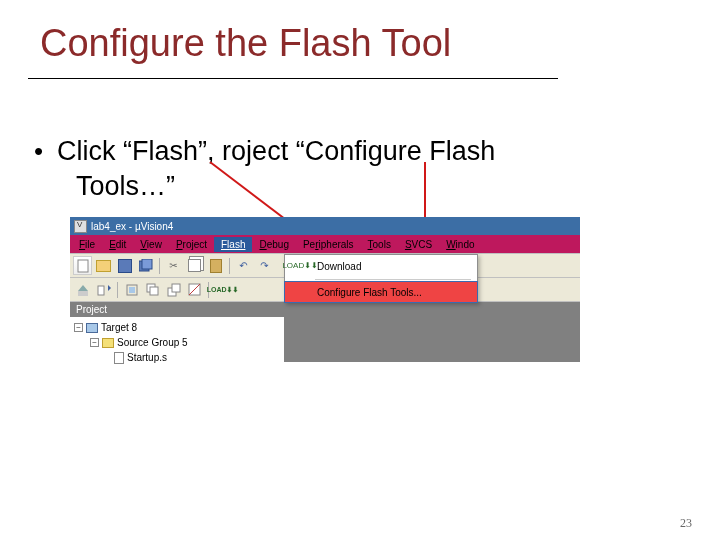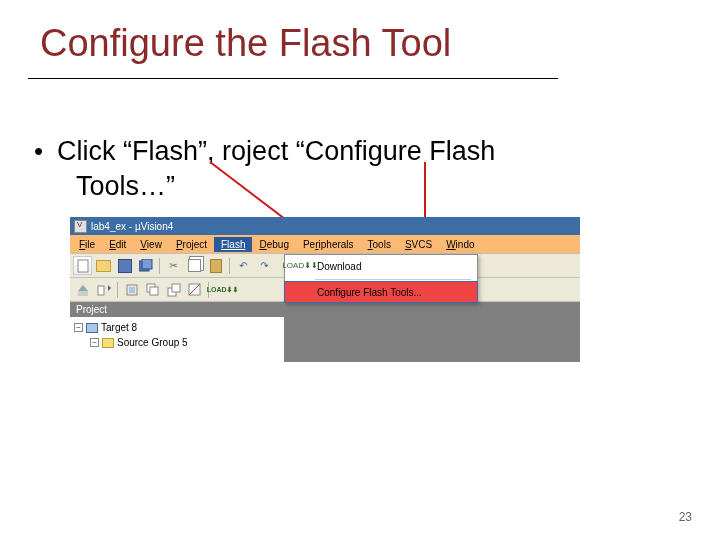--- a/index.html
+++ b/index.html
@@ -6,29 +6,29 @@
   html, body { width: 720px; height: 540px; font-family: Arial, sans-serif; background: #fff; }
   .slide { width: 720px; height: 540px; position: relative; }
   .title { position: absolute; top: 22px; left: 40px; font-size: 38px; color: #8b2a2a; font-weight: 400; }
   .title-underline { position: absolute; top: 78px; left: 28px; width: 530px; height: 1px; background: #000; }
   .bullet-row { position: absolute; left: 34px; display: flex; align-items: flex-start; }
   .bullet-dot { font-size: 26px; margin-right: 14px; line-height: 34px; }
   .bullet-text { font-size: 27px; color: #000; line-height: 34px; }
   .row1 { top: 134px; }
   .row2 { top: 169px; left: 60px; margin-left: 16px; }
   .footer-center { position: absolute; bottom: 16px; left: 50%; transform: translateX(-50%); font-size: 12px; color: #666; }
-  .footer-right { position: absolute; bottom: 16px; right: 28px; font-size: 12px; color: #666; }
+  .footer-right { position: absolute; bottom: 9px; right: 28px; font-size: 12px; color: #666; font-family: Liberation Serif, serif; }
 
   
   .shot { position: absolute; left: 70px; top: 217px; width: 510px; }
   .titlebar { background: #3c6ea5; color: #fff; height: 18px; display: flex; align-items: center; padding: 0 4px; font-size: 10px; }
   .titlebar .icon-box { width: 13px; height: 13px; background: #e0e0e0; border: 1px solid #888; margin-right: 4px; display: inline-block; position: relative; }
   .titlebar .icon-box::after { content: 'V'; position: absolute; font-size: 8px; color: #333; left: 2px; top: -1px; }
 
-  .menubar { background: #fdba74; height: 19px; display: flex; align-items: center; font-size: 10px; padding: 0 2px; border-bottom: 1px solid #c0c0c0; }
+  .menubar { background: #be185d; height: 19px; display: flex; align-items: center; font-size: 10px; padding: 0 2px; border-bottom: 1px solid #c0c0c0; }
   .menu-item { padding: 2px 7px; cursor: pointer; }
   .menu-item.open { background: #2a5a9c; color: #fff; text-decoration: underline; }
   .menu-item span.u { text-decoration: underline; }
 
   .toolbar { background: #ece9d8; height: 24px; display: flex; align-items: center; padding: 0 3px; gap: 2px; border-bottom: 1px solid #c0c0c0; position: relative; }
   .tb-btn { width: 19px; height: 19px; display: flex; align-items: center; justify-content: center; font-size: 10px; border: 1px solid transparent; }
   .tb-sep { width: 1px; height: 16px; background: #b0b0b0; margin: 0 2px; }
   .tb-new { background: linear-gradient(#fff,#eee); border-color: #ccc; }
   .tb-open::before { content: ''; width: 13px; height: 10px; background: #f4d078; border: 1px solid #c0a030; display: block; }
   .tb-save::before { content: ''; width: 12px; height: 12px; background: #5a7ab8; border: 1px solid #2a4a88; display: block; }
@@ -198,20 +198,24 @@
           <div class="tree-row">
             <span class="tree-toggle">−</span>
             <span class="tree-icon ico-target"></span>
             <span>Target 8</span>
           </div>
           <div class="tree-row" style="padding-left:16px">
             <span class="tree-toggle">−</span>
             <span class="tree-icon ico-folder"></span>
             <span>Source Group 5</span>
           </div>
+          <div class="tree-row" style="padding-left:40px">
+            <span class="tree-icon ico-file"></span>
+            <span>Startup.s</span>
+          </div>
         </div>
       </div>
       <div class="grey-area"></div>
     </div>
   </div>
 
   <div class="footer-right">23</div>
 </div>
 
 </body></html>

